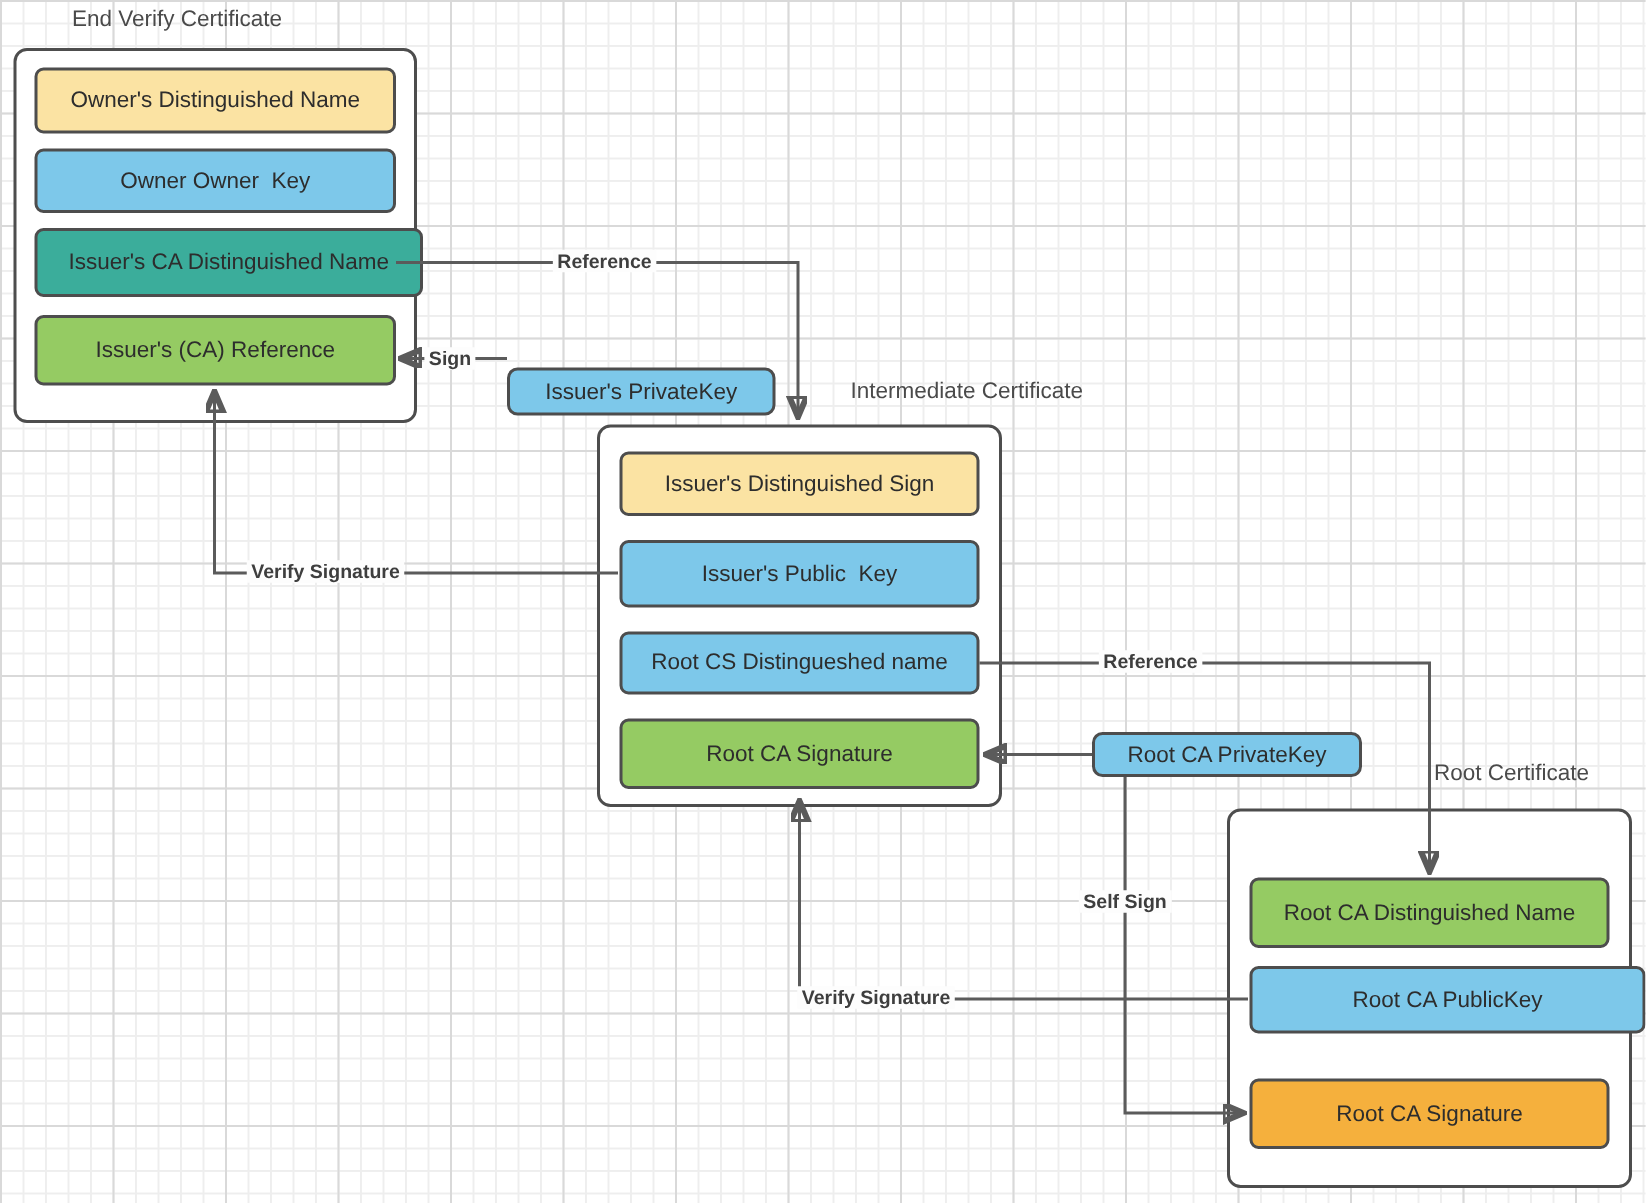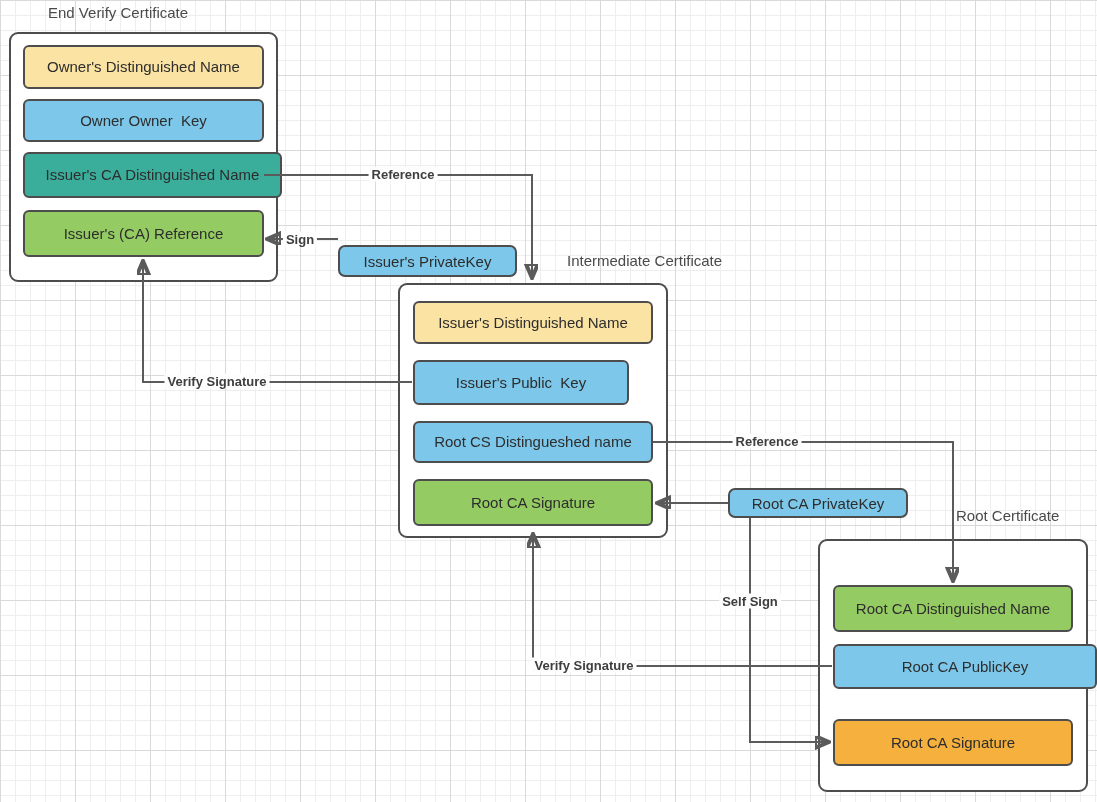--- a/index.html
+++ b/index.html
@@ -94,22 +94,22 @@
   <div class="group" style="left:9px; top:32px; width:269px; height:250px;"></div>
   <div class="field" style="left: 23px; top: 45px; width: 241px; height: 44px; background-color: rgb(251, 227, 163);">Owner's Distinguished Name</div>
   <div class="field" style="left: 23px; top: 99px; width: 241px; height: 43px; background-color: rgb(125, 200, 234);">Owner Owner  Key</div>
   <div class="field" style="left: 23px; top: 152px; width: 259px; height: 46px; background-color: rgb(59, 173, 155);">Issuer's CA Distinguished Name</div>
   <div class="field" style="left: 23px; top: 210px; width: 241px; height: 47px; background-color: rgb(149, 203, 99);">Issuer's (CA) Reference</div>
 
   <div class="key-box" style="left: 338px; top: 225px; width: 179px; height: 32px; background-color: rgb(125, 200, 234); margin-top: 20px;">Issuer's PrivateKey</div>
 
   <div class="group-title" style="left:567px; top:252px;">Intermediate Certificate</div>
   <div class="group" style="left:398px; top:283px; width:270px; height:255px;"></div>
-  <div class="field" style="left: 413px; top: 301px; width: 240px; height: 43px; background-color: rgb(251, 227, 163);">Issuer's Distinguished Name</div>
-  <div class="field" style="left: 413px; top: 360px; width: 216px; height: 45px; background-color: rgb(125, 200, 234);">Issuer's Public  Key</div>
+  <div class="field" style="left: 413px; top: 301px; width: 240px; height: 43px; background-color: rgb(251, 227, 163);">Issuer's Distinguished Sign</div>
+  <div class="field" style="left: 413px; top: 360px; width: 240px; height: 45px; background-color: rgb(125, 200, 234);">Issuer's Public  Key</div>
   <div class="field" style="left: 413px; top: 421px; width: 240px; height: 42px; background-color: rgb(125, 200, 234);">Root CS Distingueshed name</div>
   <div class="field" style="left: 413px; top: 479px; width: 240px; height: 47px; background-color: rgb(149, 203, 99);">Root CA Signature</div>
 
   <div class="key-box" style="left: 728px; top: 488px; width: 180px; height: 30px; background-color: rgb(125, 200, 234);">Root CA PrivateKey</div>
 
   <div class="group-title" style="left:956px; top:507px;">Root Certificate</div>
   <div class="group" style="left:818px; top:539px; width:270px; height:253px;"></div>
   <div class="field" style="left: 833px; top: 585px; width: 240px; height: 47px; background-color: rgb(149, 203, 99);">Root CA Distinguished Name</div>
   <div class="field" style="left: 833px; top: 644px; width: 264px; height: 45px; background-color: rgb(125, 200, 234);">Root CA PublicKey</div>
   <div class="field" style="left: 833px; top: 719px; width: 240px; height: 47px; background-color: rgb(245, 176, 61);">Root CA Signature</div>

